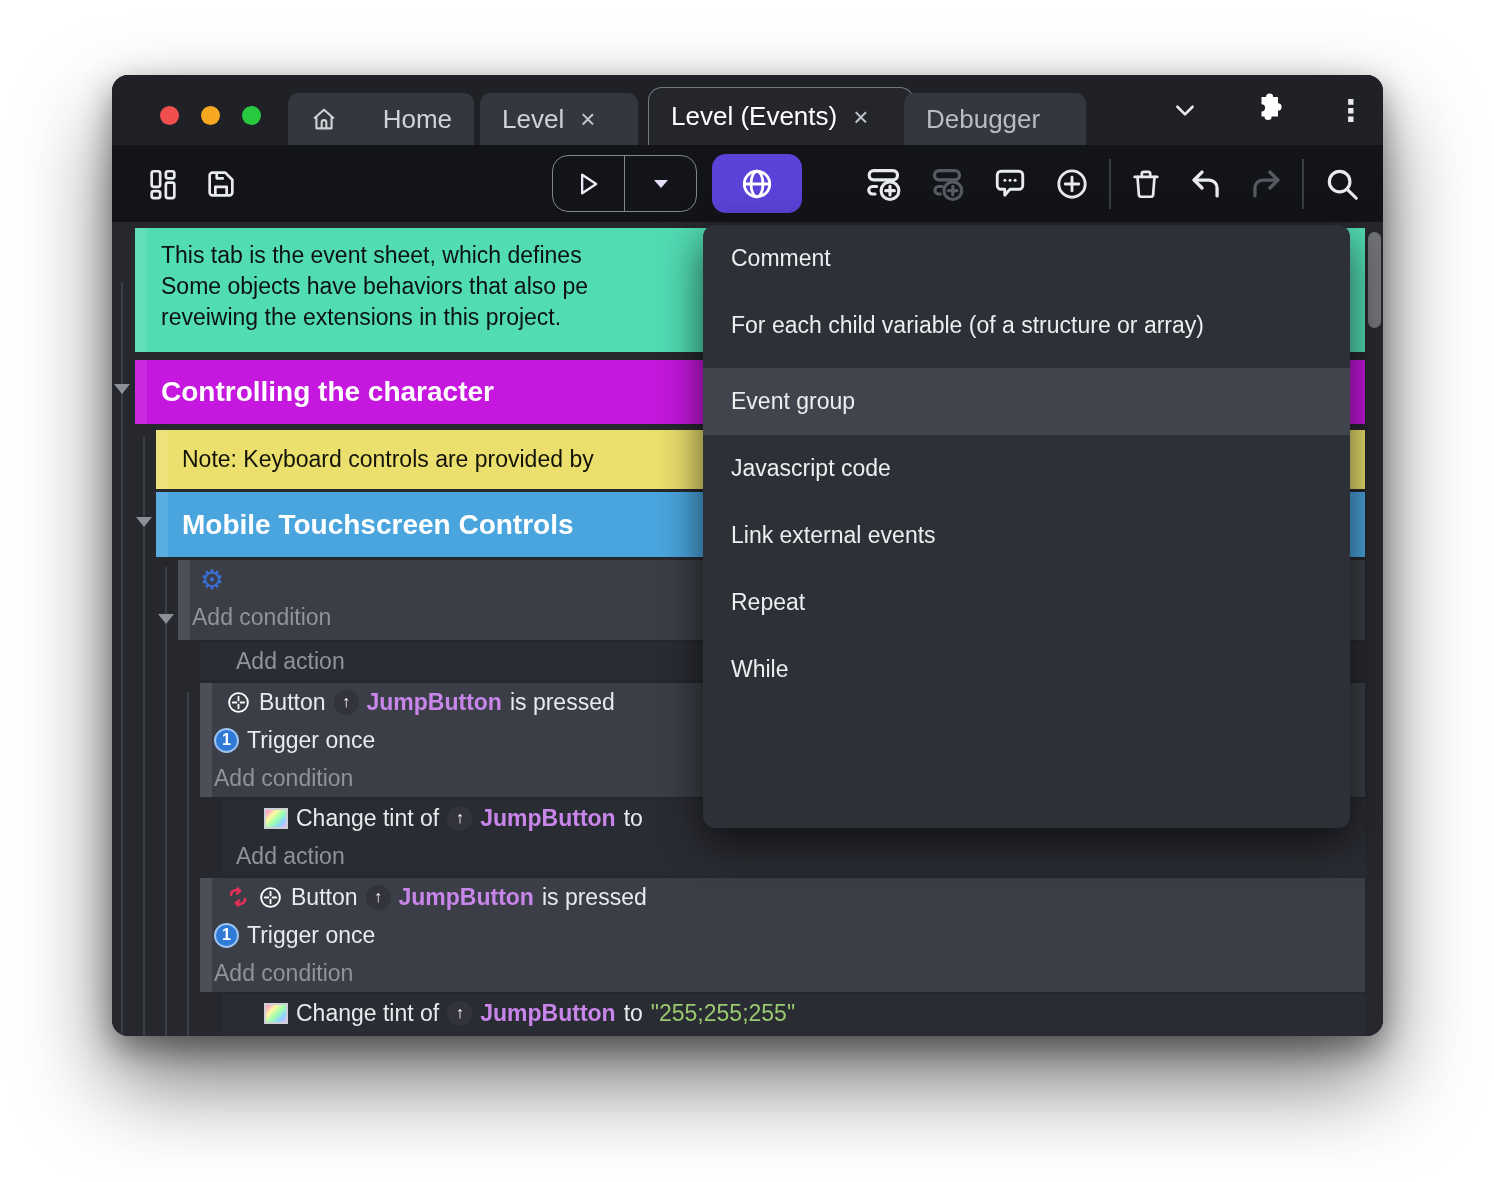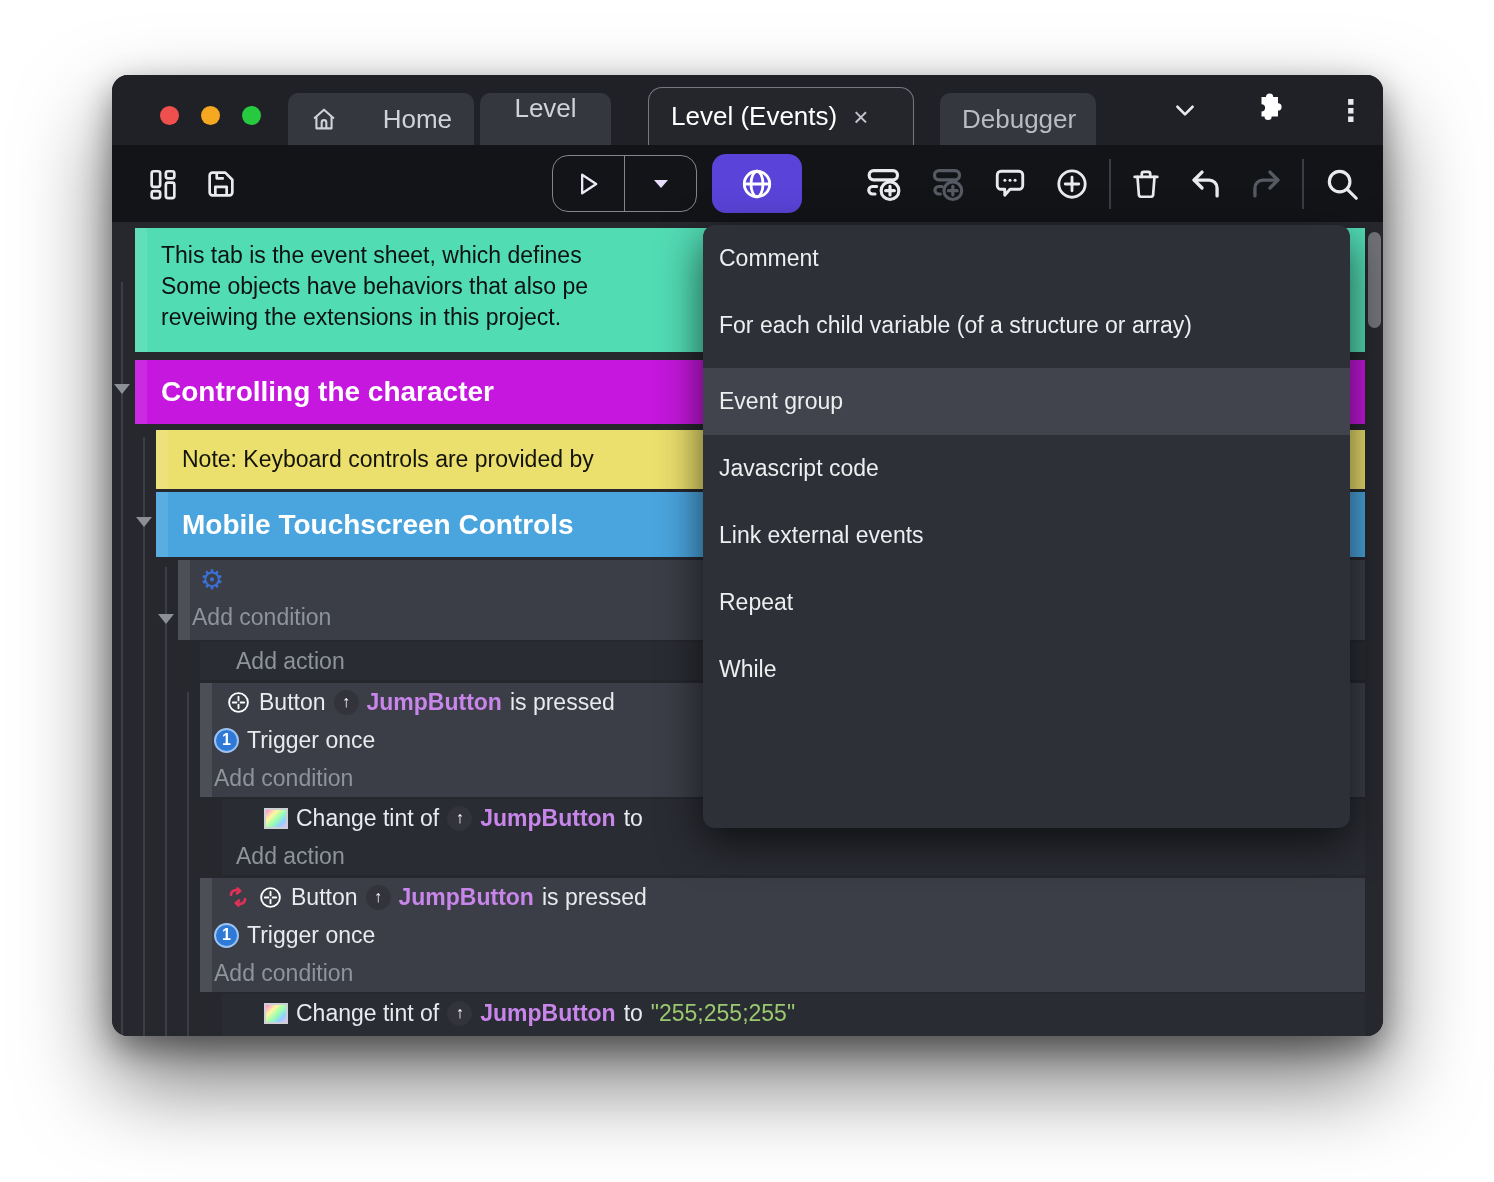--- a/index.html
+++ b/index.html
@@ -14,24 +14,24 @@
   .titlebar { position:absolute; left:0; top:0; width:100%; height:70px; background:#1f2127; }
   .traffic { position:absolute; top:31px; width:19px; height:19px; border-radius:50%; }
   .t-red { left:48px; background:#f0504d; }
   .t-yellow { left:89px; background:#f6a821; }
   .t-green { left:130px; background:#27c93f; }
 
   .tab { position:absolute; bottom:0; height:52px; background:#34373d; border-radius:10px 10px 0 0;
     display:flex; align-items:center; gap:14px; padding:0 22px; color:#cfd2d6; font-size:26px; }
   .tab .close { color:#c3c6cc; font-size:26px; line-height:1; padding:0 2px; }
   .tab-home { left:176px; width:186px;justify-content:space-between; }
-  .tab-level { left:368px; width:131px;flex-direction:column; }
+  .tab-level { left:368px; width:158px; }
   .tab-active { left:536px; width:266px; height:58px; background:#24262b;
     border:1.5px solid #75787f; border-bottom:none; border-radius:14px 14px 0 0; color:#ffffff; }
-  .tab-debugger { left:828px; width:156px; color:#b9bcc2; }
+  .tab-debugger { left:792px; width:182px; color:#b9bcc2; }
   .tbar-icon { position:absolute; top:22px; color:#e8eaed; }
 
   
   .toolbar { position:absolute; left:0; top:70px; width:100%; height:77px; background:#131418; }
   .tool { position:absolute; top:0; height:77px; display:flex; align-items:center; justify-content:center; color:#e8eaed; }
   .tool.dim { color:#565a62; }
   .playgroup { position:absolute; left:440px; top:10px; width:145px; height:57px;
     border:1.5px solid #83858d; border-radius:16px; display:flex; }
   .playgroup .half { flex:1; display:flex; align-items:center; justify-content:center; color:#efe9f7; }
   .playgroup .divider { width:1.5px; background:#83858d; }
@@ -78,21 +78,21 @@
   .tint-swatch { width:24px; height:21px; border:2px solid #cdd1d6; flex:0 0 auto;
     background:linear-gradient(135deg,#ff8ad8 0%,#fff7a0 30%,#9cffb0 55%,#8ed2ff 78%,#f2b8ff 100%); }
   .gear { color:#3a6fd6; font-size:27px; line-height:1; font-family:"DejaVu Sans",sans-serif; }
 
   
   .vthumb { position:absolute; left:1256px; top:157px; width:13px; height:96px; border-radius:7px; background:#717379; }
 
   
   .menu { position:absolute; left:591px; top:150px; width:647px; height:603px; background:#2d3036;
     border-radius:12px; box-shadow:0 14px 44px rgba(0,0,0,0.65); z-index:40; overflow:hidden; padding-top:0; }
-  .menu-item { height:67px; display:flex; align-items:center; padding-left:16px; color:#eceef0; font-size:23px; }
+  .menu-item { height:67px; display:flex; align-items:center; padding-left:28px; color:#eceef0; font-size:23px; }
   .menu-item.hl { background:#41444d;margin-top:9px; }
 
   svg { display:block; }
 </style>
 </head>
 <body>
 
 <div class="stage">
   <div class="window">
 

